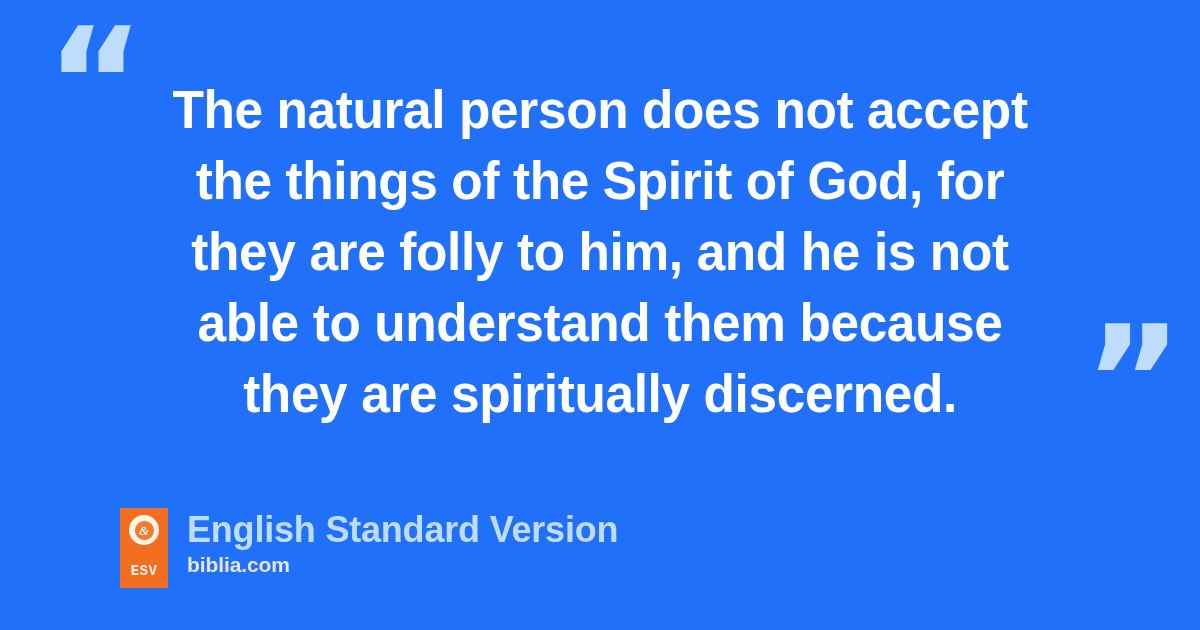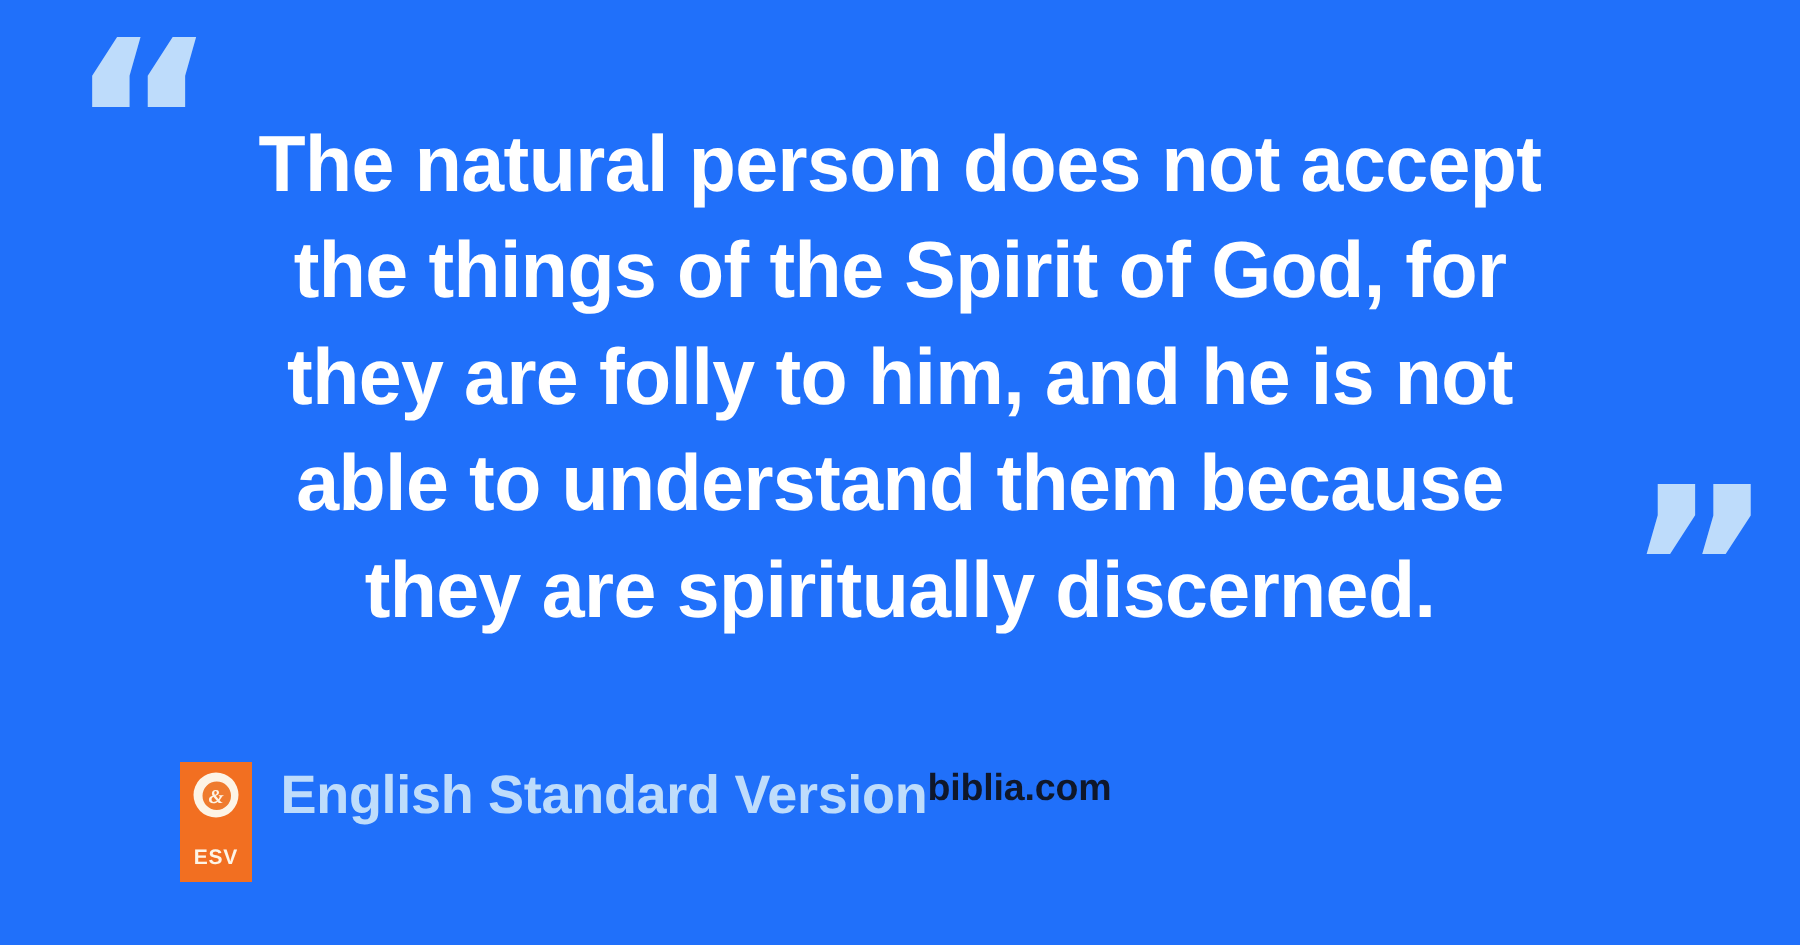--- a/index.html
+++ b/index.html
@@ -111,48 +111,48 @@
     color: #fdf4e6;
     font-family: "Liberation Serif", "DejaVu Serif", serif;
     font-style: italic;
     font-weight: 700;
     font-size: 13px;
     line-height: 1;
   }
   #esv-logo-label {
     margin-top: 19px;
     color: #fdf4e6;
-    font-family: Liberation Sans, sans-serif;
+    font-family: Liberation Mono, monospace;
     font-weight: 700;
     font-size: 14px;
     letter-spacing: 0.5px;
     line-height: 1;
   }
 
   #attribution-text {
     margin-left: 19px;
     display: flex;
-    flex-direction: row;
+    flex-direction: column;
     justify-content: flex-start;
     padding-top: 2px;
   }
   #translation-name {
     color: #bedcfb;
     font-family: "Liberation Sans Narrow", "Liberation Sans", "DejaVu Sans", sans-serif;
     font-weight: 700;
     font-size: 36px;
     line-height: 40px;
     letter-spacing: -0.2px;
     white-space: nowrap;
   }
   #site-url {
-    color: #0f172a;
+    color: #e5e5e5;
     font-family: "Liberation Sans Narrow", "Liberation Sans", "DejaVu Sans", sans-serif;
     font-weight: 700;
-    font-size: 25px;
+    font-size: 21px;
     line-height: 28px;
     letter-spacing: -0.1px;
     margin-top: 1px;
     white-space: nowrap;
   }
 </style>
 </head>
 <body>
 
 <div id="card">

